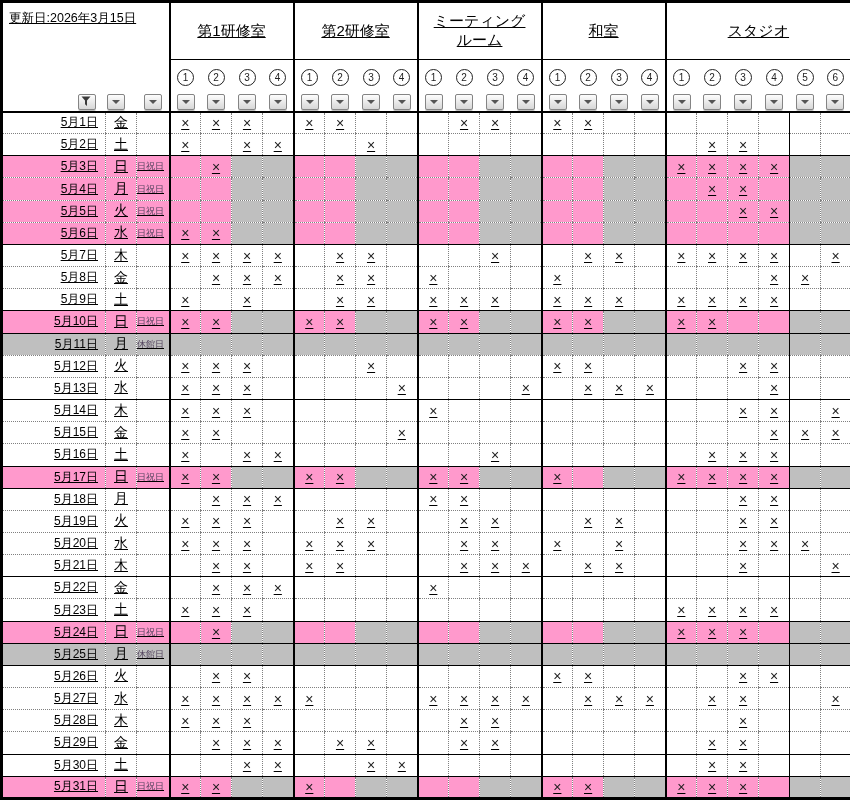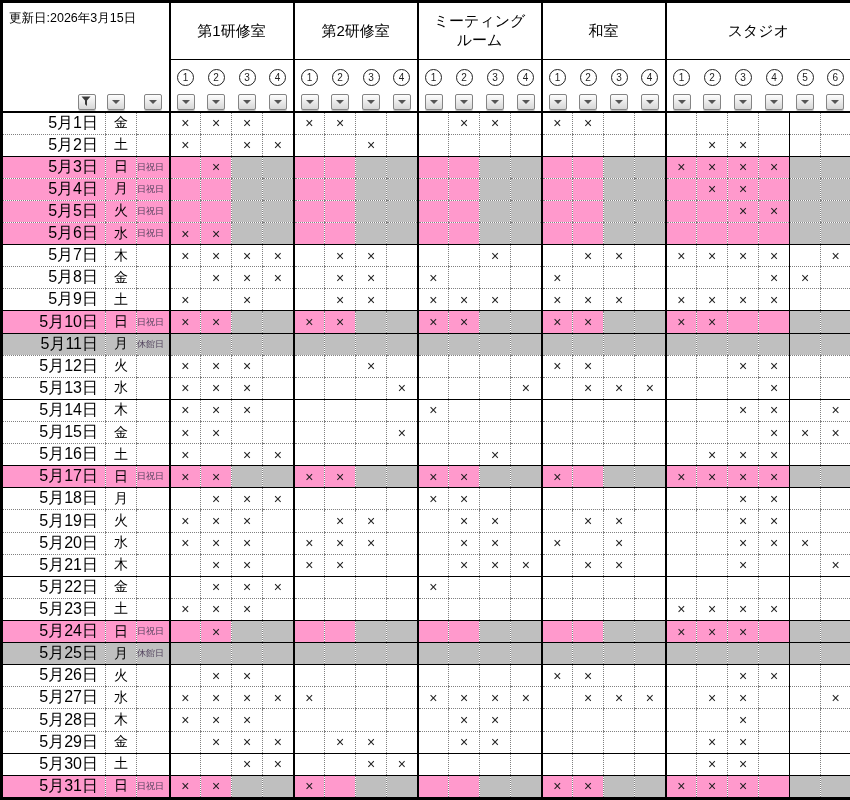--- a/index.html
+++ b/index.html
@@ -1,16 +1,16 @@
 <!DOCTYPE html>
 <html><head>
 <meta charset="utf-8">
 <style>
   html,body{margin:0;padding:0;background:#fff;}
-  #app{width:718px;height:800px;box-sizing:border-box;}
+  #app{width:718px;height:800px;box-sizing:border-box;text-decoration:underline;}
   table{border-collapse:collapse;table-layout:fixed;width:850px;height:800px;
         border:3px solid #000;background:#fff;
         font-family:"Liberation Sans","DejaVu Sans",sans-serif;color:#000;}
   td{padding:0;overflow:hidden;box-sizing:border-box;}
 
   
   td.corner{vertical-align:top;text-align:left;font-size:12.5px;padding:7px 4px 0 6px;}
   td.room{border-left:2px solid #000;border-bottom:1px solid #000;
           text-align:center;vertical-align:middle;font-size:15px;white-space:pre-line;line-height:1.25;}
   td.num{text-align:center;vertical-align:middle;}
@@ -26,21 +26,21 @@
         box-shadow:0 1px 0 rgba(0,0,0,.25);cursor:pointer;}
   .fbtn::after{content:"";position:absolute;left:4px;top:5px;width:0;height:0;
         border-left:4px solid transparent;border-right:4px solid transparent;border-top:4px solid #555;}
   .fbtn.funnel::after{display:none;}
   .fbtn.funnel svg{position:absolute;left:2px;top:1px;}
 
   
   tbody tr{height:22px;}
   tbody td{border-bottom:1px dotted #808080;}
   tr.sep td{border-bottom:1px solid #000;}
-  td.datec{text-align:right;padding-right:7px;font-size:16px;}
+  td.datec{text-align:right;padding-right:7px;font-size:12px;}
   td.dayc{text-align:center;font-size:14px;border-left:1px dotted #808080;}
   td.notec{text-align:left;font-size:9px;color:#50415c;border-left:1px dotted #808080;}
   td.slot{text-align:center;font-size:14px;color:#1c1c1c;border-left:1px dotted #808080;}
   td.slot.first{border-left:2px solid #000;}
   td.slot.split{border-left:1px solid #000;}
   .pink{background:#ff99cc;}
   .graycell{background:#bfbfbf;}
 </style>
 </head>
 <body>

